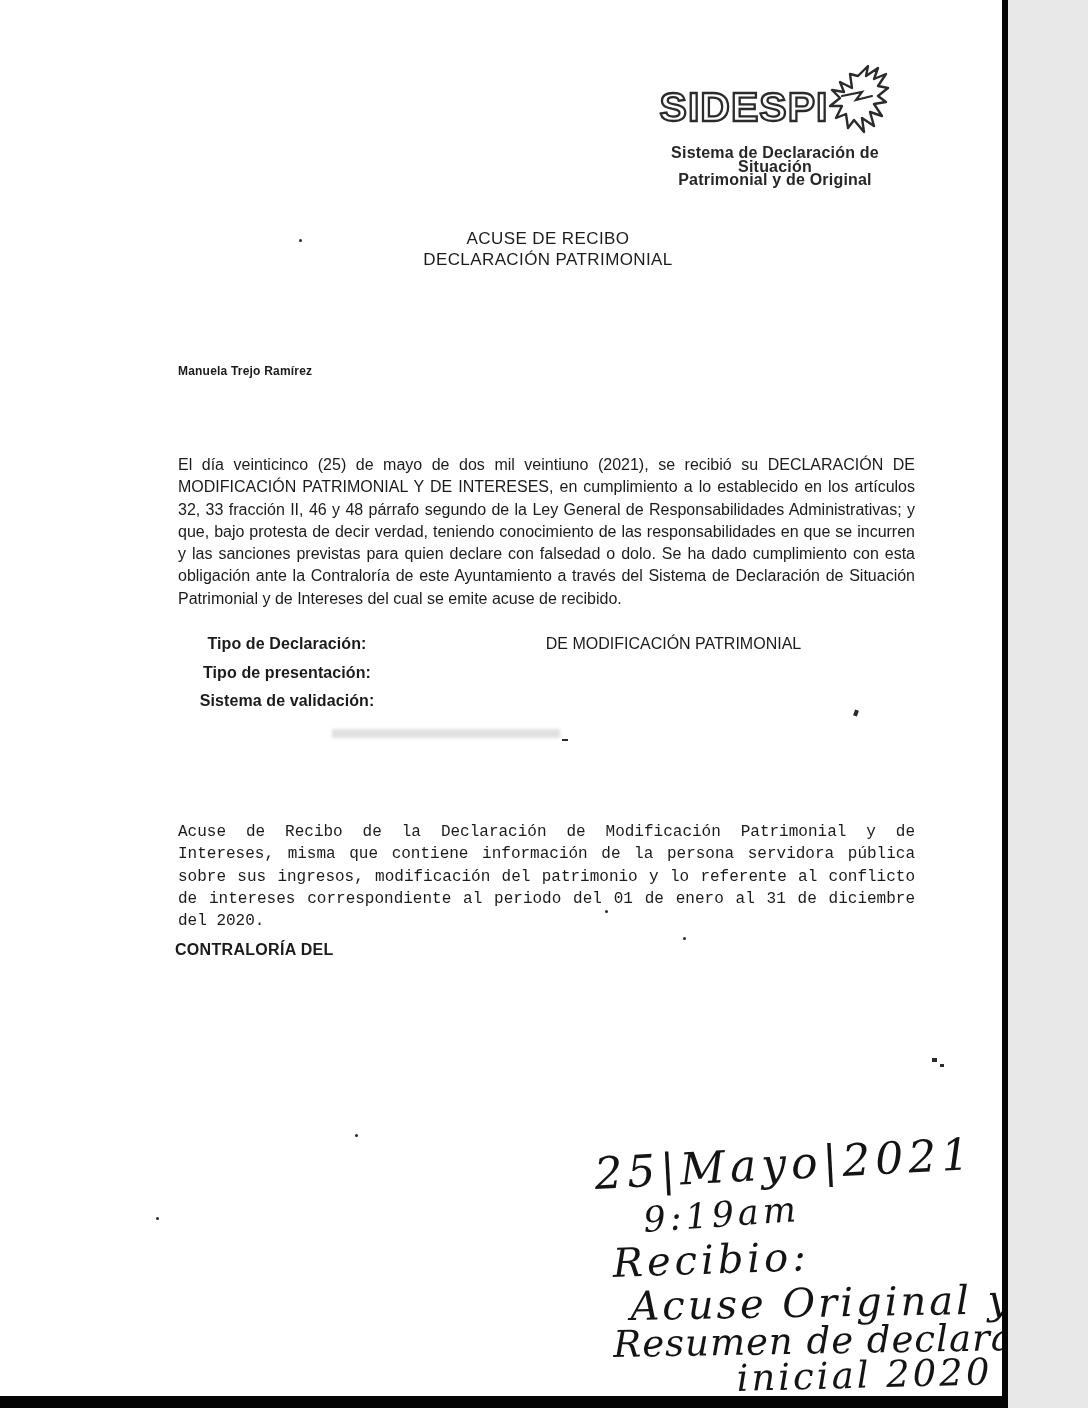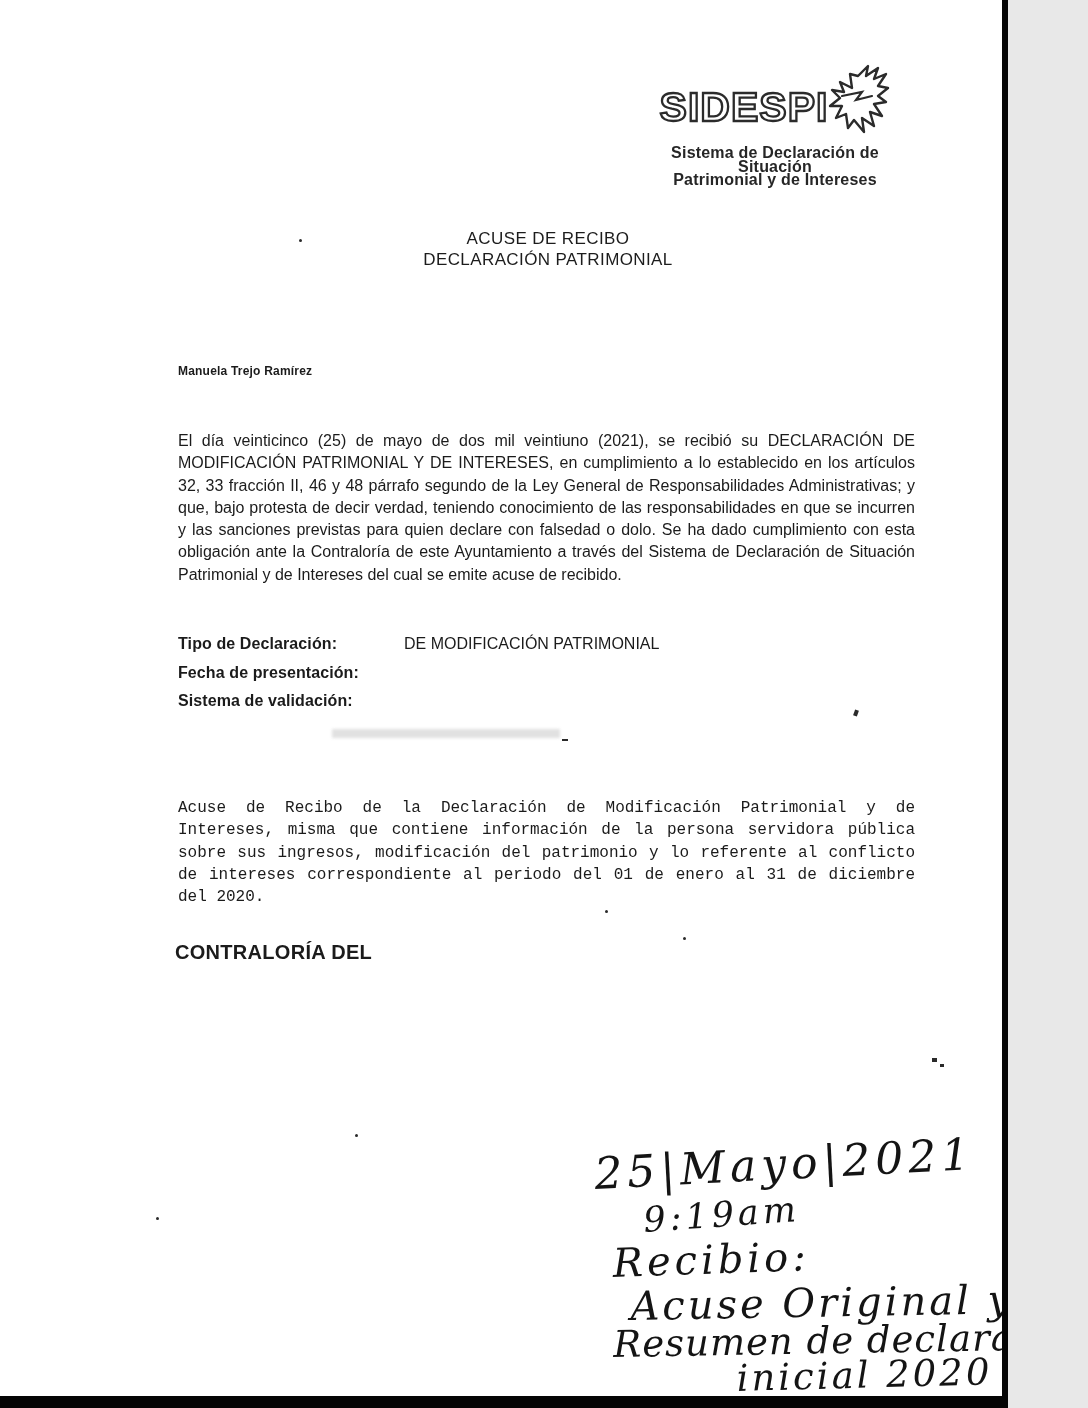--- a/index.html
+++ b/index.html
@@ -29,31 +29,31 @@
   
   .doc-title{
     position:absolute;left:0;top:228px;width:1096px;text-align:center;
     font-size:17px;line-height:21px;letter-spacing:.4px;color:#1c1c1c;
   }
   
   .recipient{position:absolute;left:178px;top:364px;font-size:12px;font-weight:bold;letter-spacing:.2px;}
   
   .para{
     position:absolute;left:178px;width:737px;
-    font-size:16px;line-height:22.3px;text-align:justify;color:#1b1b1b;
+    font-size:16px;line-height:22.3px;text-align:justify;color:#1b1b1b;margin-top:24px;
   }
   .para1{top:430px;}
   .para2{top:797px;font-family:Liberation Mono, monospace;}
   
-  .fields{position:absolute;left:178px;top:634px;width:737px;}
+  .fields{position:absolute;left:192px;top:634px;width:737px;text-align:center;}
   .field-row{display:flex;margin-bottom:8px;font-size:16px;line-height:20.5px;}
   .field-label{width:190px;font-weight:bold;flex:0 0 auto;letter-spacing:.1px;}
   .field-value{flex:1;margin-left:36px;}
   
-  .issuer{position:absolute;left:175px;top:941px;font-size:20px;font-weight:bold;letter-spacing:.3px;}
+  .issuer{position:absolute;left:175px;top:941px;font-size:16px;font-weight:bold;letter-spacing:.3px;}
   
   .hand{
     position:absolute;
     font-family:"DejaVu Serif", serif;
     font-style:italic;
     color:#141414;
     white-space:nowrap;
     transform-origin:left top;
   }
   .hand1{left:593px;top:1148px;font-size:44px;letter-spacing:5px;transform:rotate(-3deg);}
@@ -81,40 +81,40 @@
       <span class="logo-word">SIDESPI</span>
       <span class="logo-arrow">
         <svg width="62" height="78" viewBox="0 0 62 78">
           <path d="M30 14 L40 4 L38 14 L50 6 L46 17 L58 12 L50 24 L60 26 L50 34 L58 40 L46 42 L54 54 L42 50 L46 64 L34 56 L36 70 L26 58 L20 66 L18 52 L8 56 L14 44 L2 44 L12 36 L4 28 L16 30 L12 20 L24 26 L22 12 Z" fill="none" stroke="#2b2b2b" stroke-width="2.4" stroke-linejoin="round"></path>
           <path d="M14 34 L34 30 L28 38 L44 34" fill="none" stroke="#2b2b2b" stroke-width="2.2" stroke-linecap="round"></path>
         </svg>
       </span>
     </div>
     <div class="logo-tagline">
       <div>Sistema de Declaración de Situación</div>
-      <div>Patrimonial y de Intereses</div>
+      <div>Patrimonial y de Original</div>
     </div>
   </div>
 
   <div class="doc-title">
     <div>ACUSE DE RECIBO</div>
     <div>DECLARACIÓN PATRIMONIAL</div>
   </div>
 
   <div class="recipient">Manuela Trejo Ramírez</div>
 
   <div class="para para1">El día veinticinco (25) de mayo de dos mil veintiuno (2021), se recibió su DECLARACIÓN DE MODIFICACIÓN PATRIMONIAL Y DE INTERESES, en cumplimiento a lo establecido en los artículos 32, 33 fracción II, 46 y 48 párrafo segundo de la Ley General de Responsabilidades Administrativas; y que, bajo protesta de decir verdad, teniendo conocimiento de las responsabilidades en que se incurren y las sanciones previstas para quien declare con falsedad o dolo. Se ha dado cumplimiento con esta obligación ante la Contraloría de este Ayuntamiento a través del Sistema de Declaración de Situación Patrimonial y de Intereses del cual se emite acuse de recibido.</div>
 
   <div class="fields">
     <div class="field-row">
       <span class="field-label">Tipo de Declaración:</span>
       <span class="field-value">DE MODIFICACIÓN PATRIMONIAL</span>
     </div>
     <div class="field-row">
-      <span class="field-label">Fecha de presentación:</span>
+      <span class="field-label">Tipo de presentación:</span>
     </div>
     <div class="field-row">
       <span class="field-label">Sistema de validación:</span>
       <span class="field-value"></span>
     </div>
   </div>
 
   <div class="smudge"></div>
 
   <div class="para para2">Acuse de Recibo de la Declaración de Modificación Patrimonial y de Intereses, misma que contiene información de la persona servidora pública sobre sus ingresos, modificación del patrimonio y lo referente al conflicto de intereses correspondiente al periodo del 01 de enero al 31 de diciembre del 2020.</div>

